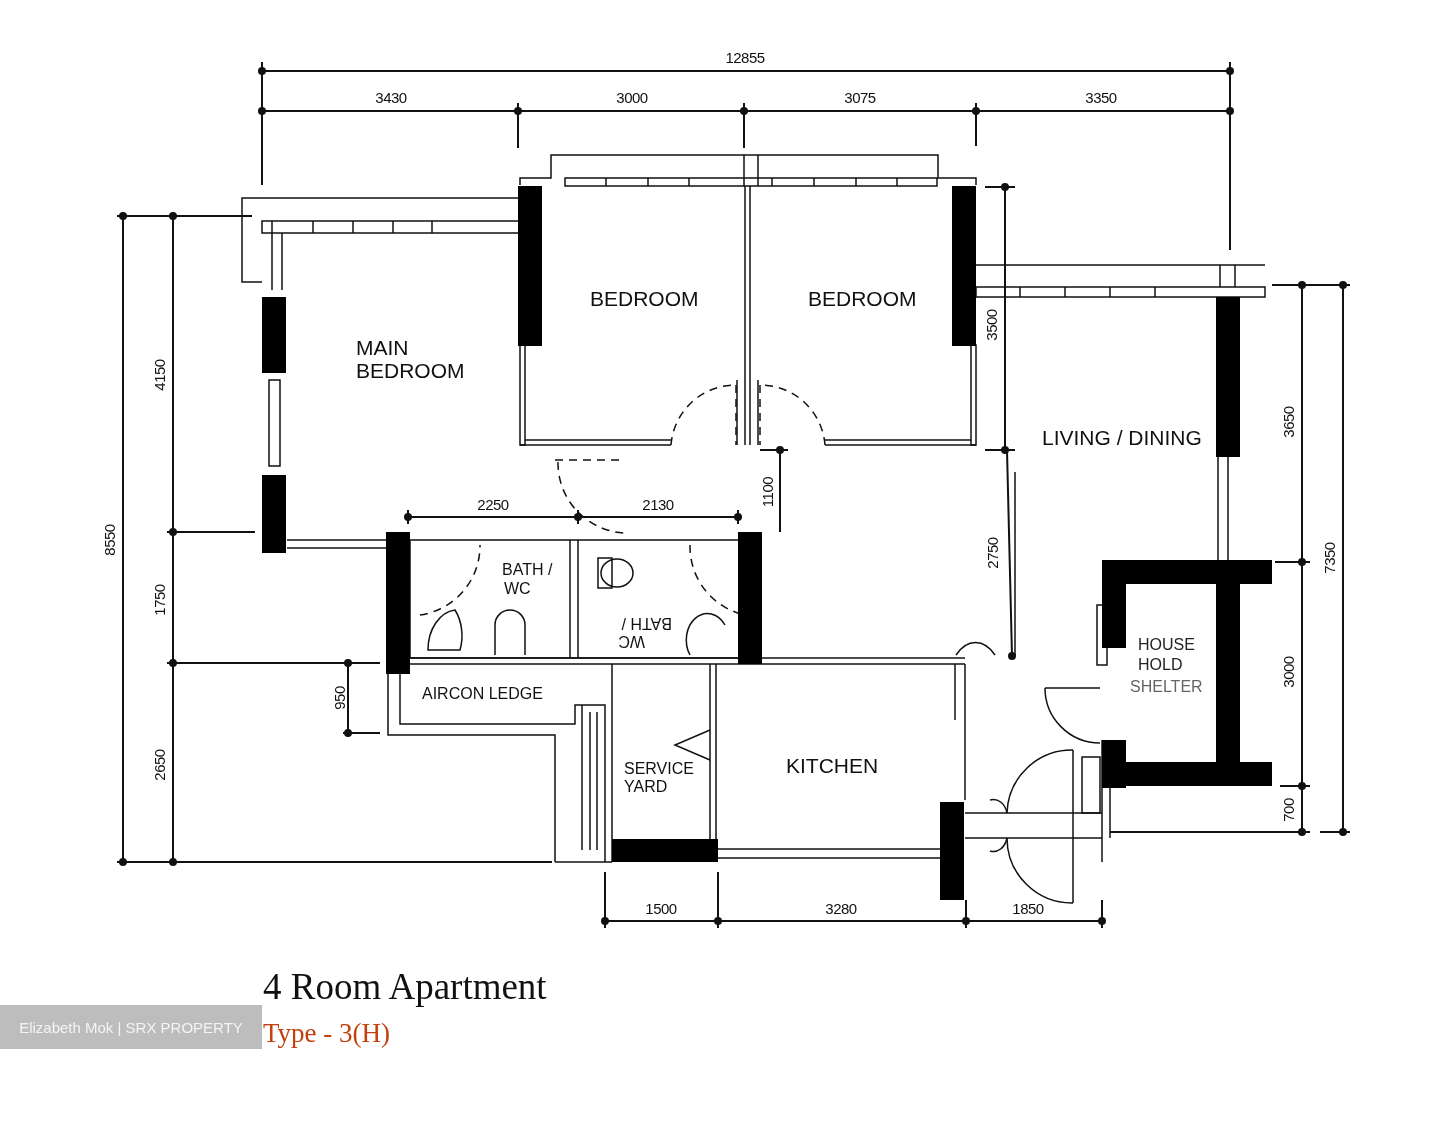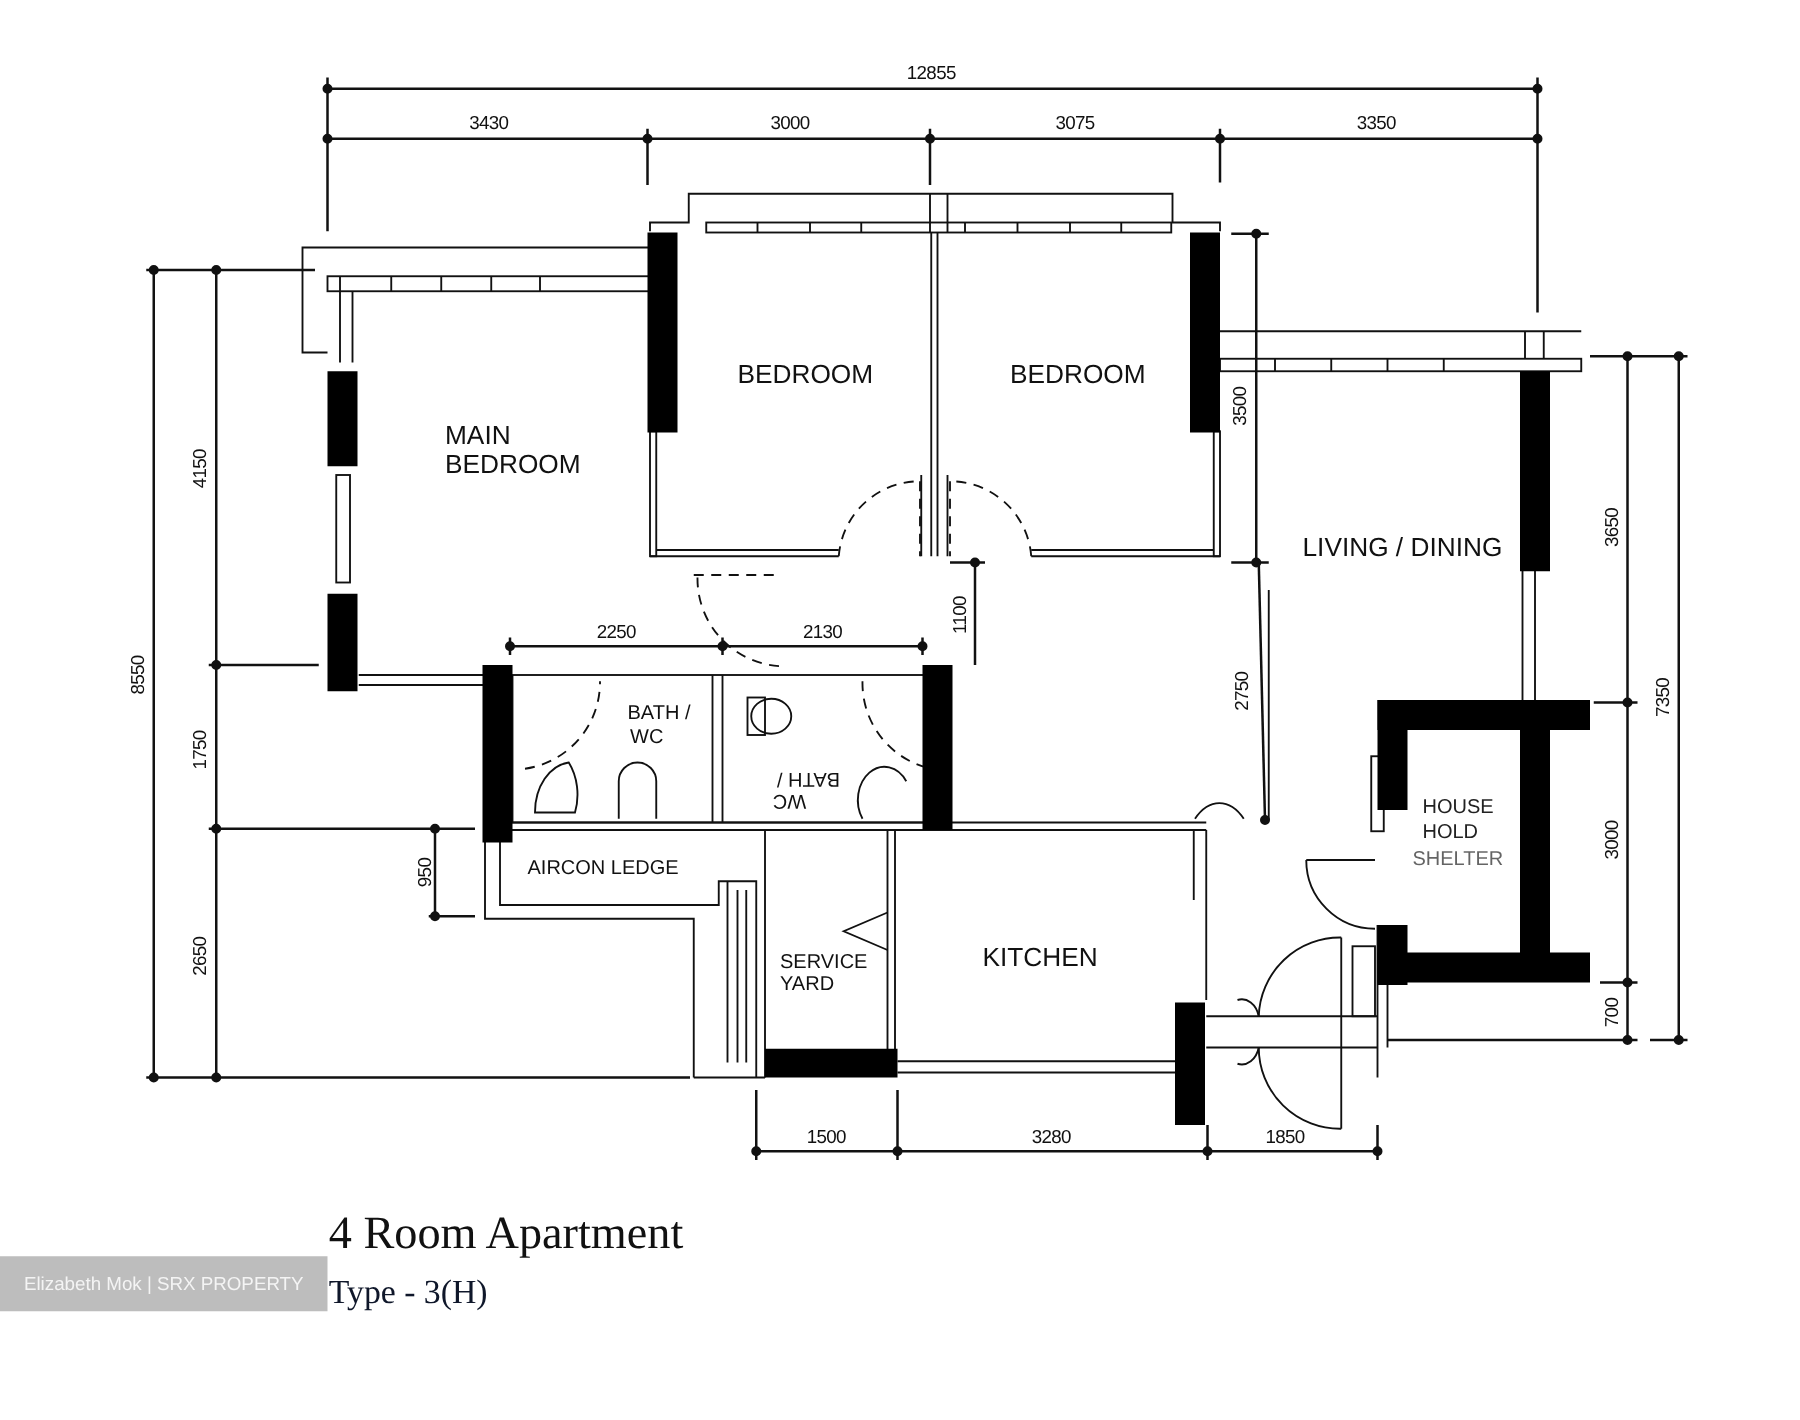--- a/index.html
+++ b/index.html
@@ -3,21 +3,21 @@
 <meta charset="utf-8">
 <style>
   html, body { margin: 0; padding: 0; background: #ffffff; }
   body { width: 1440px; height: 1136px; position: relative; overflow: hidden; font-family: "Liberation Sans", sans-serif; }
   #plan { position: absolute; left: 0; top: 0; width: 1440px; height: 1136px; }
   .dim { font-family: "Liberation Sans", sans-serif; font-size: 15px; fill: #111; letter-spacing: -0.5px; }
   .room { font-family: "Liberation Sans", sans-serif; font-size: 21px; fill: #111; }
   .room-sm { font-family: "Liberation Sans", sans-serif; font-size: 16px; fill: #111; }
   .garbled { font-family: "Liberation Sans", sans-serif; font-size: 16px; fill: #222; }
   .title { position: absolute; left: 263px; top: 968px; font-family: Liberation Serif, serif; font-size: 37px; color: #111; line-height: 1; white-space: nowrap; }
-  .subtitle { position: absolute; left: 263px; top: 1020px; font-family: "Liberation Serif", serif; font-size: 27px; color: #0f172a; line-height: 1; white-space: nowrap; }
+  .subtitle { position: absolute; left: 263px; top: 1020px; font-family: "Liberation Serif", serif; font-size: 27px; color: #c2410c; line-height: 1; white-space: nowrap; }
   .watermark { position: absolute; left: 0; top: 992px; width: 262px; height: 44px; background: #bdbdbd; color: #f4f4f4; font-family: "Liberation Sans", sans-serif; font-size: 15px; display: flex; align-items: center; justify-content: center; white-space: nowrap; margin-top: 13px; }
 </style>
 </head>
 <body>
 
 <svg id="plan" viewBox="0 0 1440 1136" xmlns="http://www.w3.org/2000/svg">
   <g stroke="#111" stroke-width="2" fill="none">
 
     <g>
       <line x1="262" y1="71" x2="1230" y2="71"></line>

